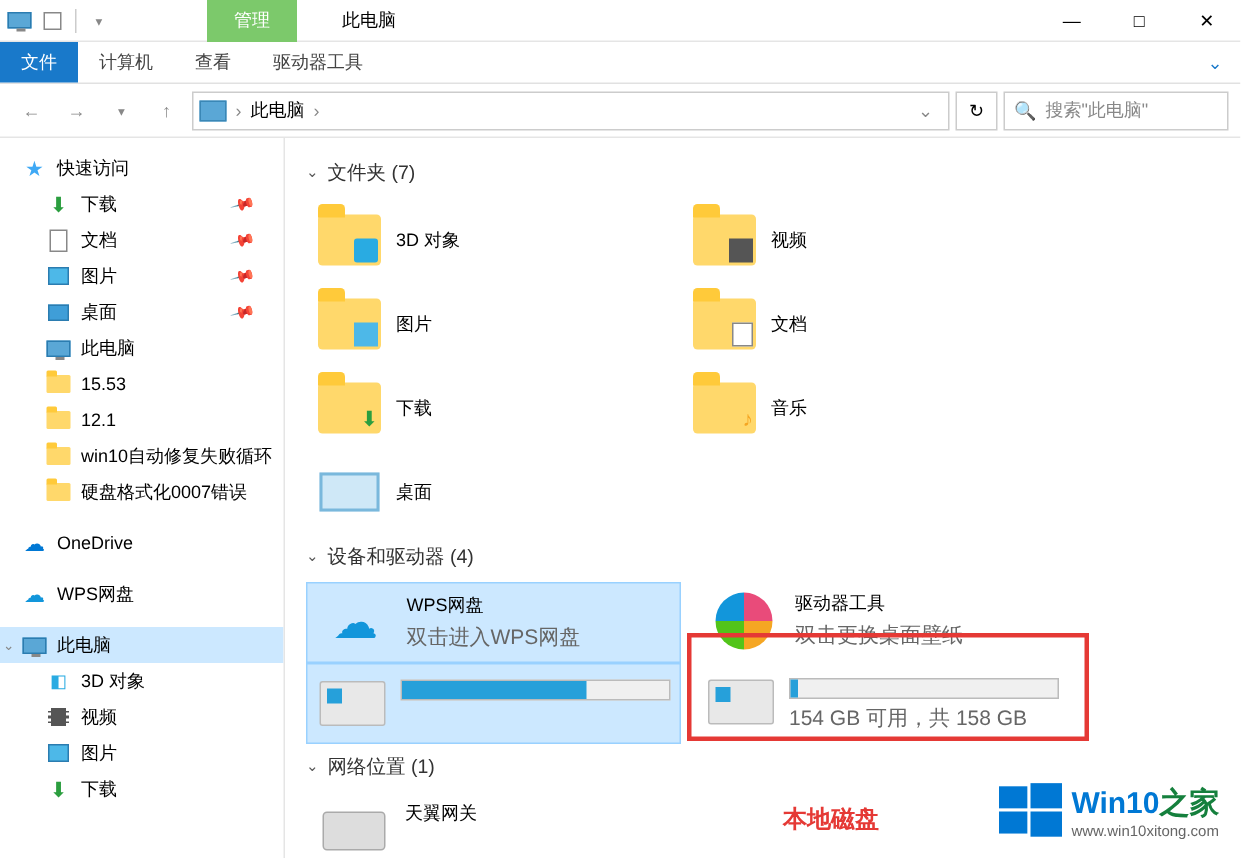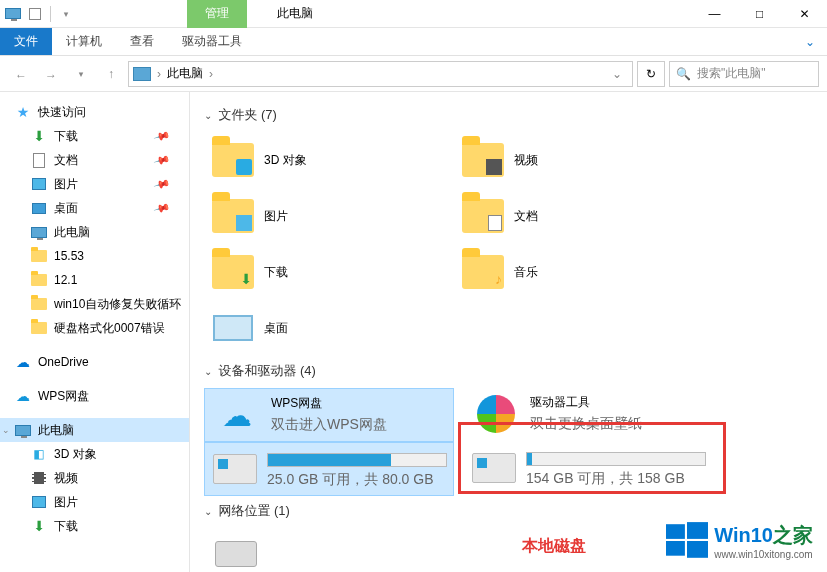--- a/index.html
+++ b/index.html
@@ -2,21 +2,21 @@
 <html><head>
 <meta charset="utf-8">
 <style>
 * { margin: 0; padding: 0; box-sizing: border-box; font-family: "Microsoft YaHei", "Segoe UI", sans-serif; }
 body { width: 827px; height: 572px; background: #fff; font-size: 12px; overflow: hidden; position: relative; }
 
 .titlebar { height: 28px; display: flex; align-items: center; background: #fff; border-bottom: 1px solid #e5e5e5; }
 .titlebar-left { display: flex; align-items: center; gap: 4px; padding-left: 4px; }
 .qat-icon { width: 18px; height: 18px; display: flex; align-items: center; justify-content: center; }
 .qat-sep { width: 1px; height: 16px; background: #ccc; margin: 0 2px; }
-.ribbon-tab-green { background: #7cc96b; color: #fff; padding: 6px 18px; font-size: 12px; margin-left: 112px; }
+.ribbon-tab-green { background: #7cc96b; color: #fff; padding: 6px 18px; font-size: 12px; margin-left: 63px; }
 .title-text { margin-left: 30px; font-size: 12px; }
 .win-controls { margin-left: auto; display: flex; }
 .win-btn { width: 45px; height: 28px; display: flex; align-items: center; justify-content: center; }
 
 .ribbon { height: 28px; display: flex; align-items: stretch; background: #fff; border-bottom: 1px solid #e1e1e1; }
 .ribbon-file { background: #1979ca; color: #fff; padding: 0 14px; display: flex; align-items: center; }
 .ribbon-item { padding: 0 14px; display: flex; align-items: center; color: #444; }
 .ribbon-help { margin-left: auto; padding: 0 12px; display: flex; align-items: center; color: #1979ca; }
 
 .navbar { height: 36px; display: flex; align-items: center; padding: 4px 8px; gap: 4px; border-bottom: 1px solid #e5e5e5; }
@@ -328,21 +328,20 @@
     </div>
     <div class="drive-row">
       <div class="drive-item highlighted">
         <div class="drive-icon">
             <div class="ic-drive"></div>
           </div>
         <div class="drive-info">
           <div class="drive-bar">
               <div class="drive-fill" id="fill-c" style="width: 69%;"></div>
             </div>
-          <div class="drive-sub">25.0 GB 可用，共 80.0 GB</div>
         </div>
       </div>
       <div class="drive-item">
         <div class="drive-icon">
             <div class="ic-drive"></div>
           </div>
         <div class="drive-info">
           <div class="drive-bar">
               <div class="drive-fill" id="fill-d" style="width: 3%;"></div>
             </div>
@@ -352,20 +351,23 @@
     </div>
 
     <div class="section-hdr">
         <span class="section-caret">⌄</span>
         <span>网络位置 (1)</span>
       </div>
     <div class="drive-row">
       <div class="drive-item">
         <div class="drive-icon">
             <div class="ic-router"></div>
+          </div>
+        <div class="drive-info">
+            <div class="drive-name">天翼网关</div>
           </div>
       </div>
     </div>
 
     <div class="red-box" style="left:268px; top:330px; width:268px; height:72px;"></div>
     <div class="anno-text" style="left:332px; top:444px;">本地磁盘</div>
 
     <div class="watermark">
       <svg class="wm-logo" viewBox="0 0 40 40">
         <rect x="0" y="4" width="18" height="14" fill="#0078d4"></rect>

